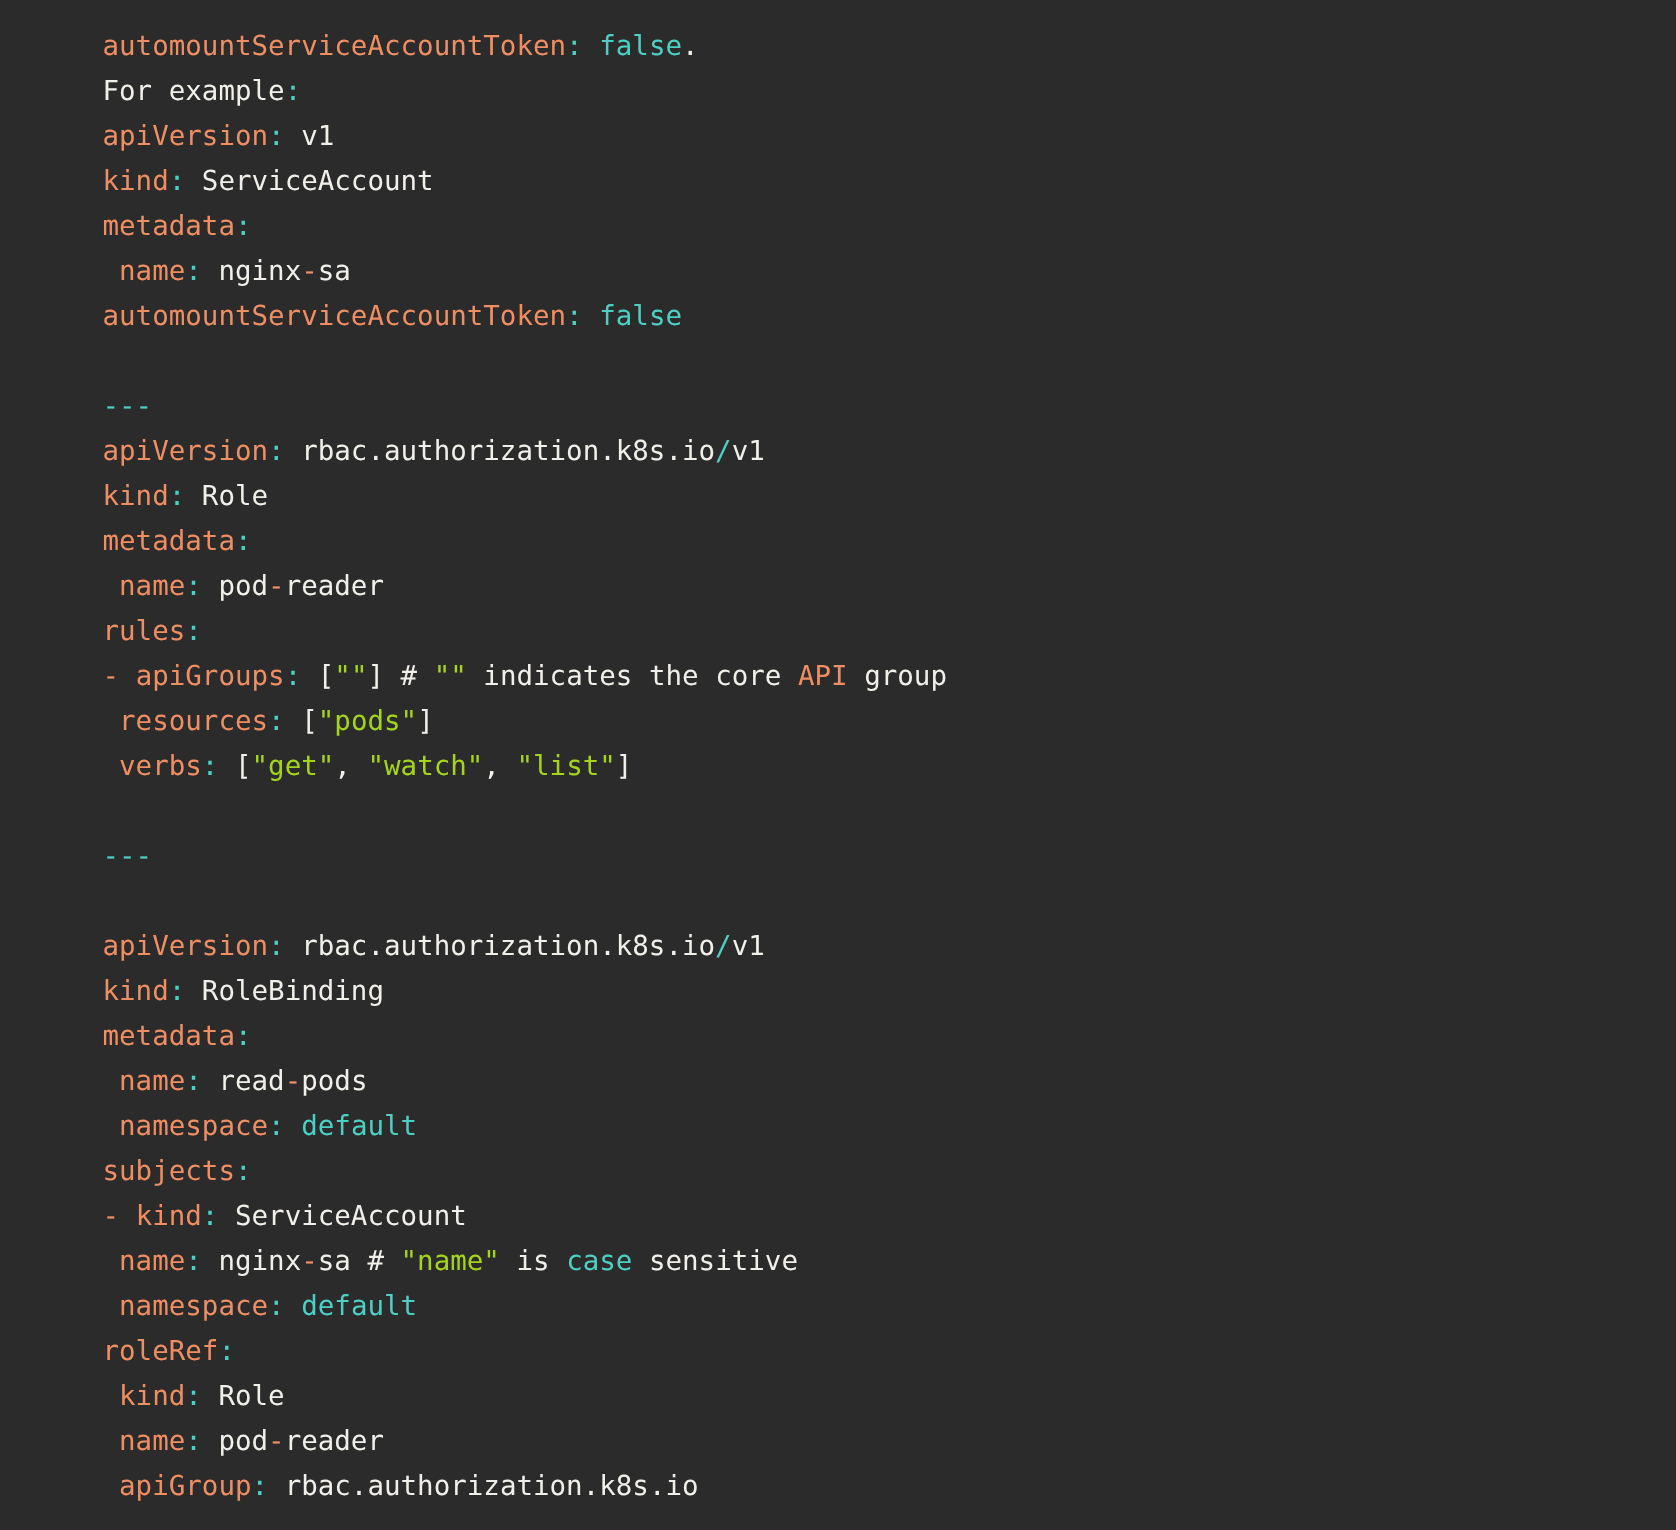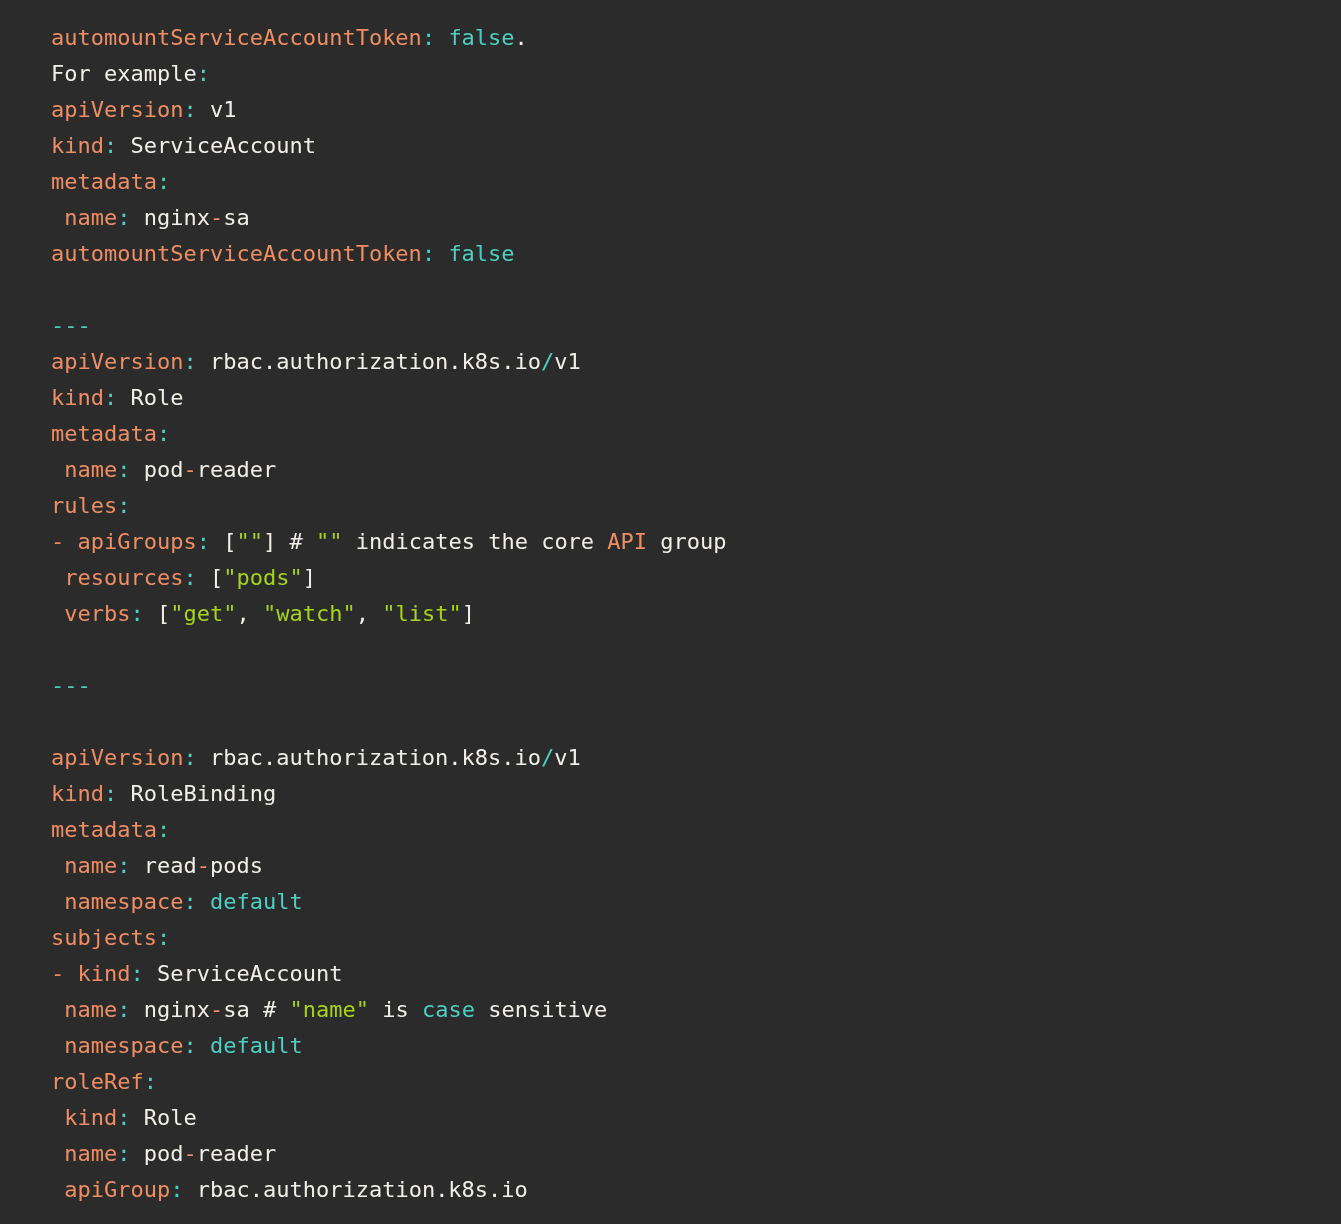--- a/index.html
+++ b/index.html
@@ -15,25 +15,26 @@
     background:var(--bg);
     overflow:hidden;
     font-family:"DejaVu Sans Mono", monospace;
   }
   .code-screen{
     width:1341px;
     height:1224px;
     background:var(--bg);
   }
   .code-block{
-    padding:20px 10px 0 51px;
+    padding:20px 10px 0 38px;
     font-family:"DejaVu Sans Mono", monospace;
     font-size:22px;
     line-height:36px;
     white-space:pre;
+    margin-left:44px;
   }
   .code-line{
     height:36px;
     white-space:pre;
   }
   .tok-key{color:var(--c-key);}
   .tok-teal{color:var(--c-teal);}
   .tok-white{color:var(--c-white);}
   .tok-green{color:var(--c-green);}
 </style>

